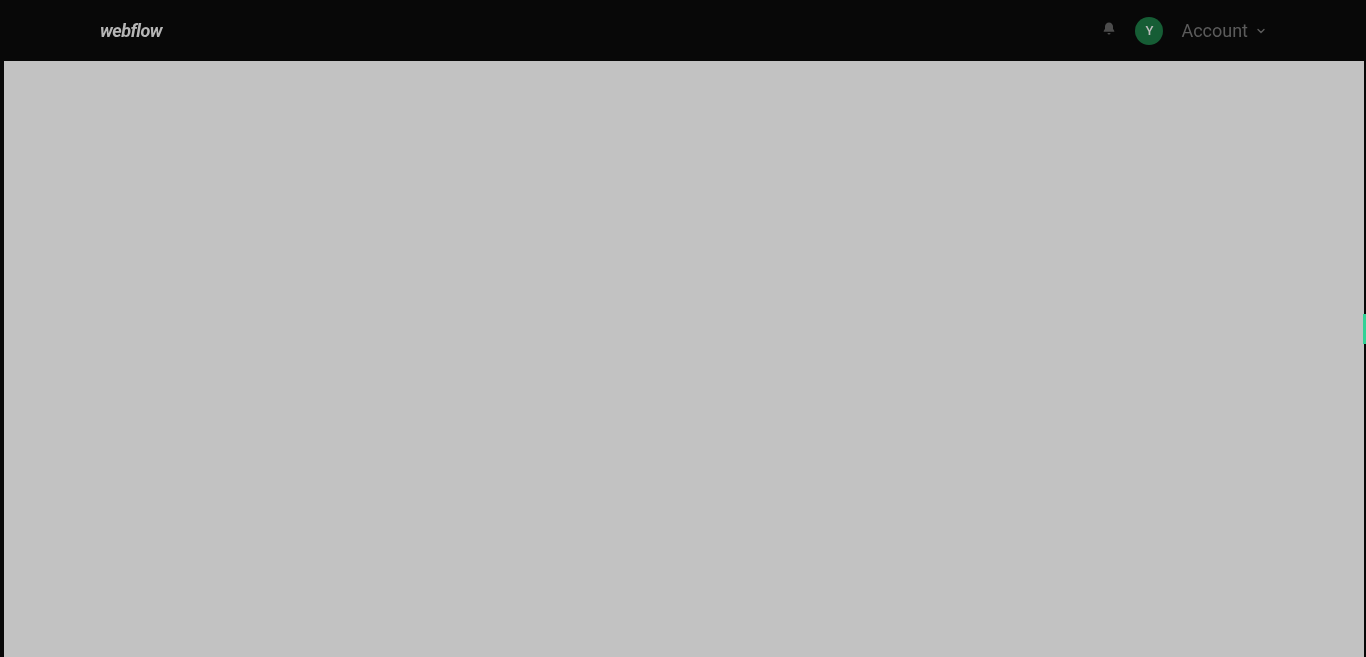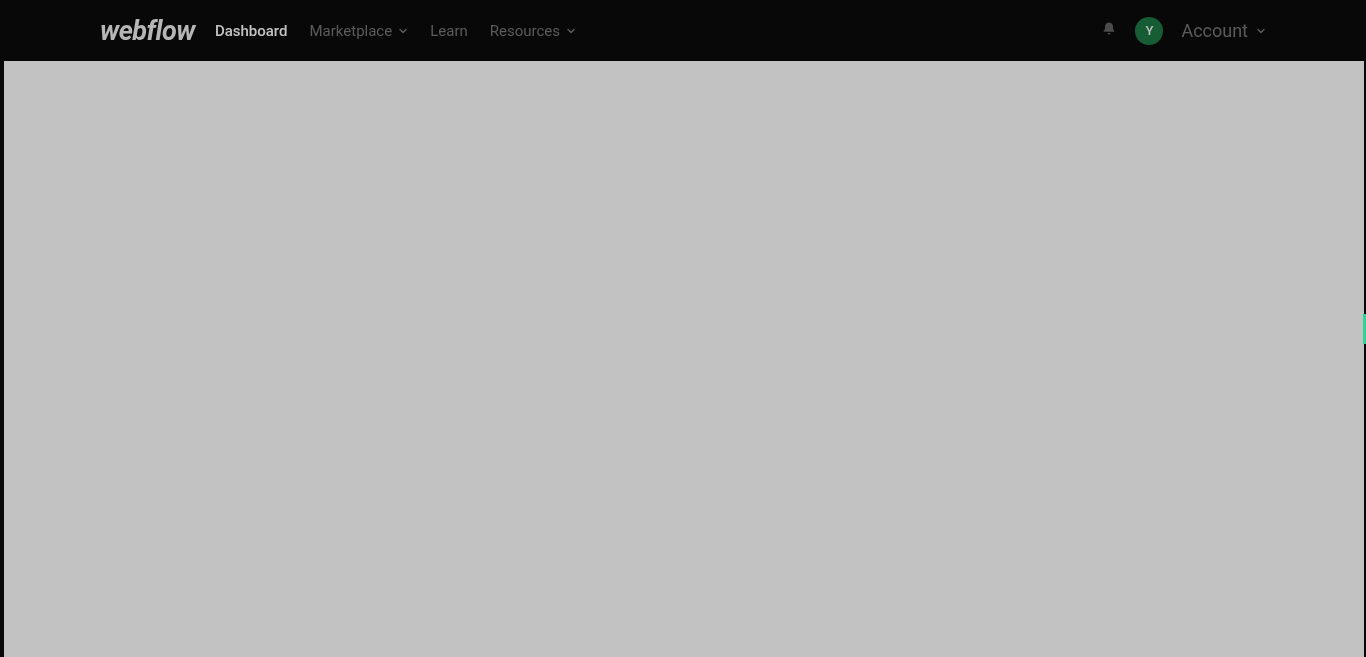--- a/index.html
+++ b/index.html
@@ -22,21 +22,21 @@
       align-items: center;
       padding: 0 100px;
       justify-content: space-between;
     }
     .topbar-left {
       display: flex;
       align-items: center;
       gap: 22px;
     }
     .logo {
-      font-size: 27px;
+      font-size: 18px;
       font-weight: 700;
       font-style: italic;
       color: #d6d6d6;
       letter-spacing: -0.5px;
       margin-right: -2px;
     }
     .nav {
       display: flex;
       align-items: center;
       gap: 22px;
@@ -115,44 +115,20 @@
       height: 30px;
       background: #32d296;
     }
   </style>
 </head>
 <body>
 
 <div class="topbar">
   <div class="topbar-left">
     <div class="logo">webflow</div>
-    <nav class="nav">
-      <div class="nav-item active">
-        <span>Dashboard</span>
-      </div>
-      <div class="nav-item">
-        <span>Marketplace</span>
-        <span class="chev">
-          <svg width="10" height="10" viewBox="0 0 10 10">
-              <path d="M2 3.5 L5 6.5 L8 3.5" stroke="#6b6b6b" stroke-width="1.4" fill="none" stroke-linecap="round" stroke-linejoin="round"></path>
-            </svg>
-        </span>
-      </div>
-      <div class="nav-item">
-        <span>Learn</span>
-      </div>
-      <div class="nav-item">
-        <span>Resources</span>
-        <span class="chev">
-          <svg width="10" height="10" viewBox="0 0 10 10">
-              <path d="M2 3.5 L5 6.5 L8 3.5" stroke="#6b6b6b" stroke-width="1.4" fill="none" stroke-linecap="round" stroke-linejoin="round"></path>
-            </svg>
-        </span>
-      </div>
-    </nav>
   </div>
   <div class="topbar-right">
     <div class="bell">
       <span>
         <svg width="16" height="16" viewBox="0 0 16 16" fill="#5a5a5a">
             <path d="M8 1.5c-2.2 0-4 1.8-4 4v2.3L2.7 10c-.2.3 0 .8.4.8h9.8c.4 0 .6-.5.4-.8L12 7.8V5.5c0-2.2-1.8-4-4-4zM6.5 12a1.5 1.5 0 0 0 3 0h-3z"></path>
           </svg>
       </span>
     </div>
     <div class="avatar">

